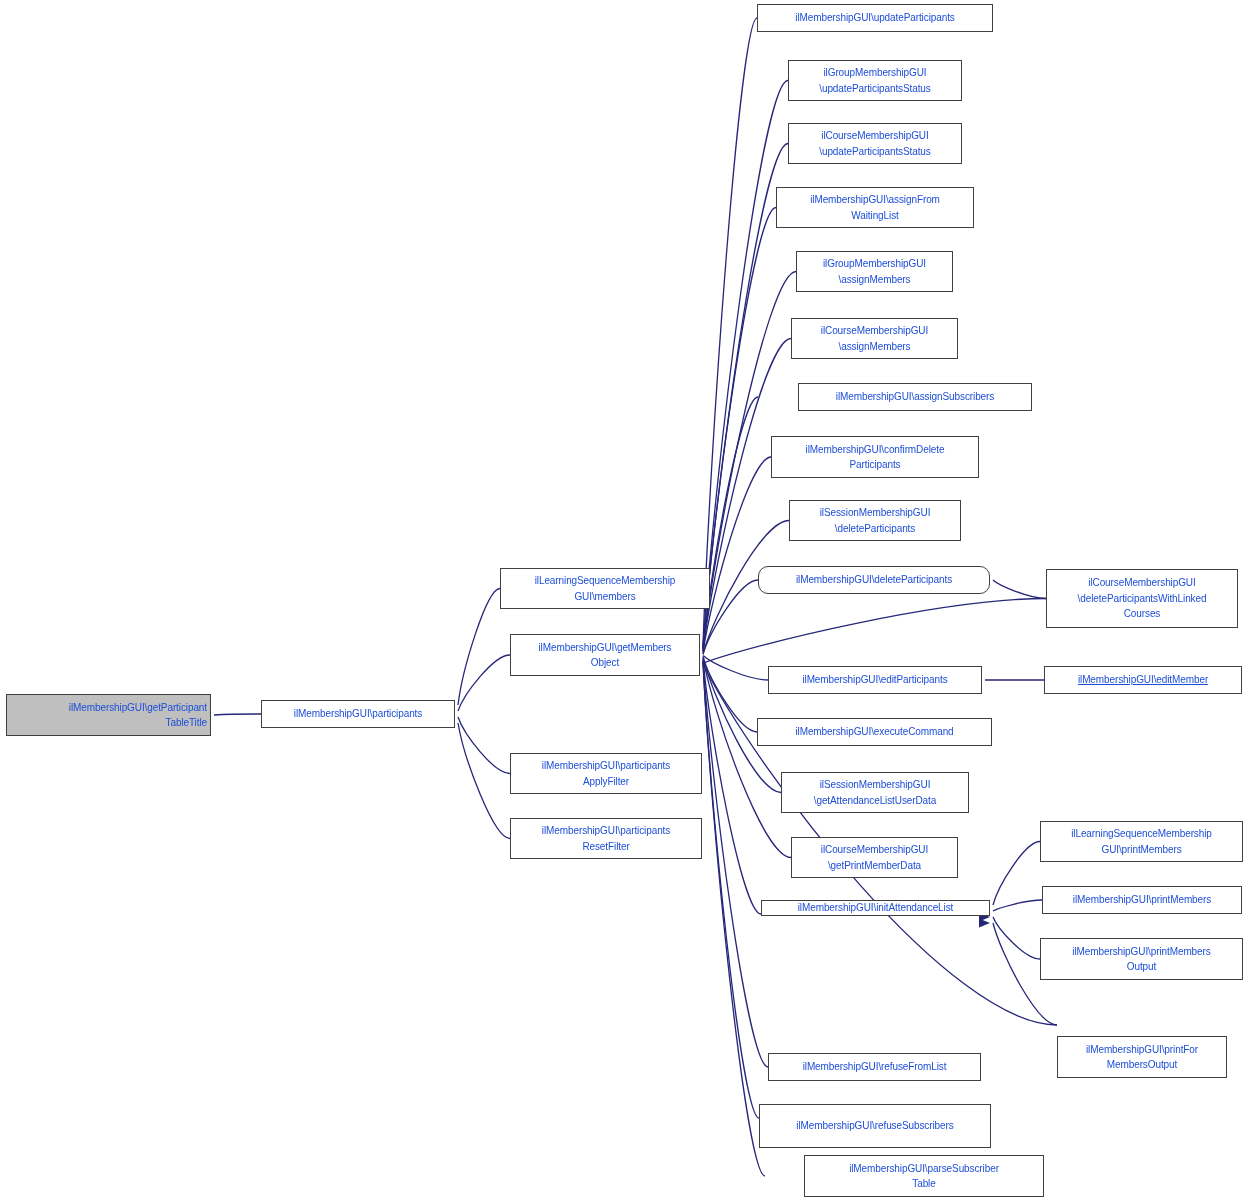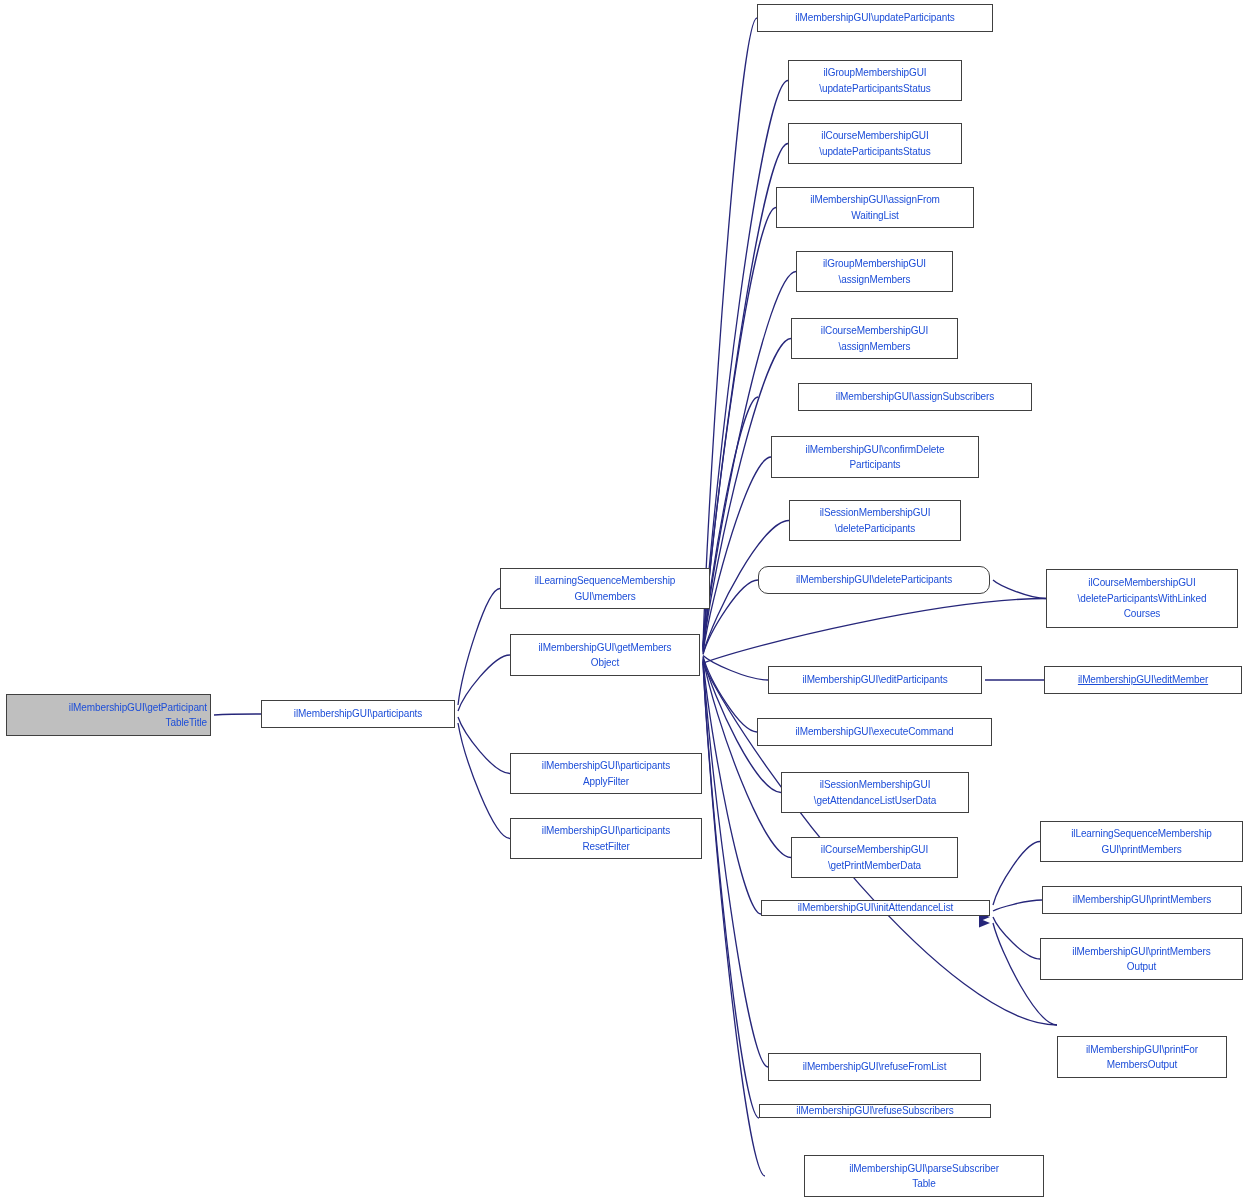--- a/index.html
+++ b/index.html
@@ -148,21 +148,21 @@
 \deleteParticipants</span></div>
     <div class="node" style="left: 758px; top: 566px; width: 232px; height: 28px; border-radius: 10px;"><span class="node-label">ilMembershipGUI\deleteParticipants</span></div>
     <div class="node" style="left: 768px; top: 666px; width: 214px; height: 28px;"><span class="node-label">ilMembershipGUI\editParticipants</span></div>
     <div class="node" style="left: 757px; top: 718px; width: 235px; height: 28px;"><span class="node-label">ilMembershipGUI\executeCommand</span></div>
     <div class="node" style="left: 781px; top: 772px; width: 188px; height: 41px;"><span class="node-label">ilSessionMembershipGUI
 \getAttendanceListUserData</span></div>
     <div class="node" style="left: 791px; top: 837px; width: 167px; height: 41px;"><span class="node-label">ilCourseMembershipGUI
 \getPrintMemberData</span></div>
     <div class="node" style="left: 761px; top: 900px; width: 229px; height: 16px;"><span class="node-label">ilMembershipGUI\initAttendanceList</span></div>
     <div class="node" style="left: 768px; top: 1053px; width: 213px; height: 28px; align-items: center;"><span class="node-label">ilMembershipGUI\refuseFromList</span></div>
-    <div class="node" style="left: 759px; top: 1104px; width: 232px; height: 14px;"><span class="node-label">ilMembershipGUI\refuseSubscribers</span></div>
+    <div class="node" style="left: 759px; top: 1104px; width: 232px; height: 44px;"><span class="node-label">ilMembershipGUI\refuseSubscribers</span></div>
     <div class="node" style="left: 765px; top: 1155px; width: 240px; height: 42px; margin-left: 39px;"><span class="node-label">ilMembershipGUI\parseSubscriber
 Table</span></div>
     <div class="node" style="left: 1046px; top: 569px; width: 192px; height: 59px;"><span class="node-label">ilCourseMembershipGUI
 \deleteParticipantsWithLinked
 Courses</span></div>
     <div class="node" style="left: 1044px; top: 666px; width: 198px; height: 28px; text-decoration: underline;"><span class="node-label">ilMembershipGUI\editMember</span></div>
     <div class="node" style="left: 1040px; top: 821px; width: 203px; height: 41px;"><span class="node-label">ilLearningSequenceMembership
 GUI\printMembers</span></div>
     <div class="node" style="left: 1042px; top: 886px; width: 200px; height: 28px;"><span class="node-label">ilMembershipGUI\printMembers</span></div>
     <div class="node" style="left: 1040px; top: 938px; width: 203px; height: 42px;"><span class="node-label">ilMembershipGUI\printMembers

